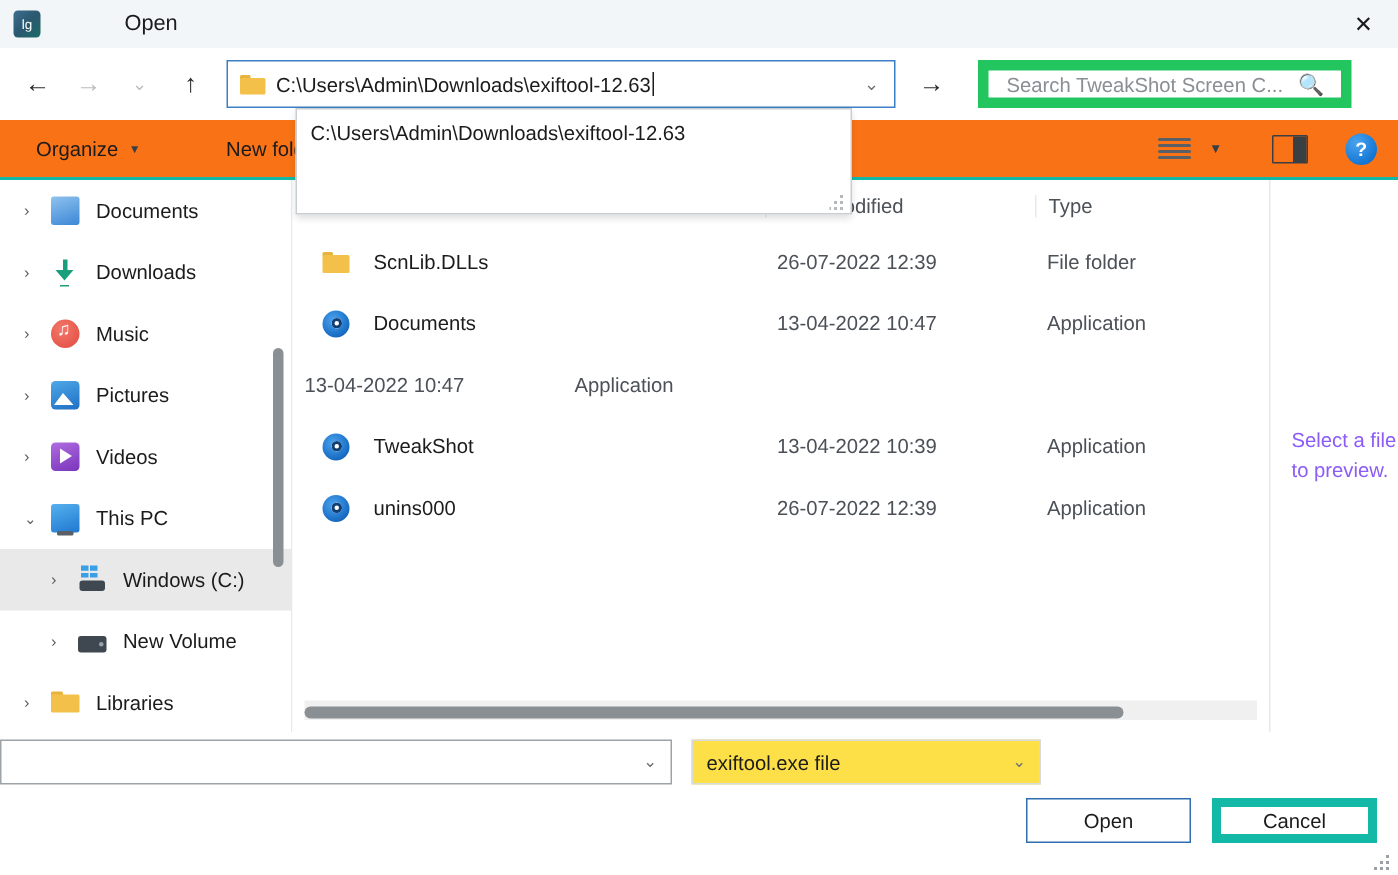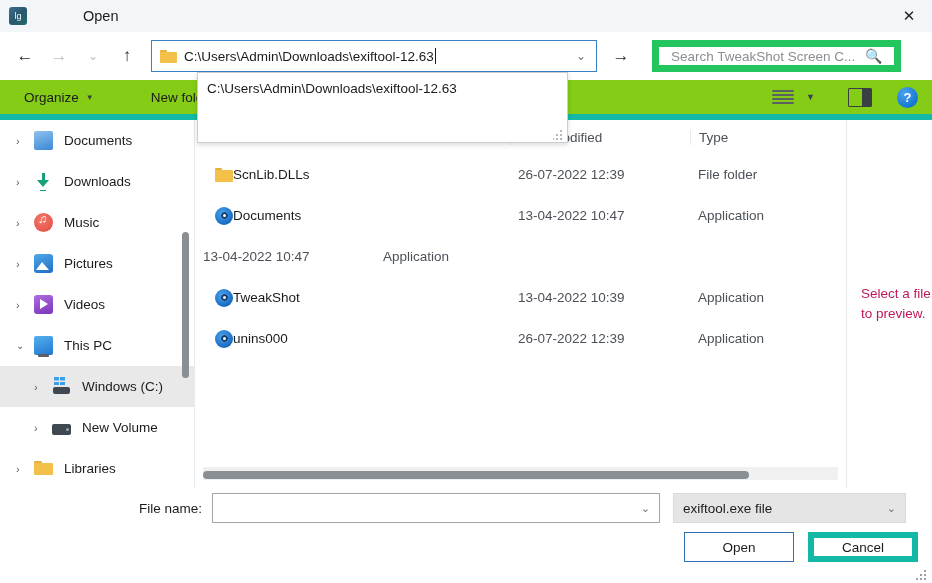--- a/index.html
+++ b/index.html
@@ -110,23 +110,23 @@
     white-space: nowrap; overflow: hidden;
   }
   .search-icon {
     position: absolute; right: 11px; top: 50%; transform: translateY(-50%);
     font-size: 14px; color: #3a3f44;
   }
 
   
   .toolbar {
     height: 40px; flex: 0 0 40px;
-    background: #84cc16;
-    display: flex; align-items: center;
-    border-bottom: 6px solid #14b8a6;
+    background: #f97316;
+    display: flex; align-items: center;
+    border-bottom: 2px solid #14b8a6;
     position: relative;
   }
   .tb-item {
     font-size: 13.5px; color: #1b1b1b;
     padding: 0 6px; display: flex; align-items: center; gap: 7px;
   }
   .tb-item.organize { margin-left: 18px; }
   .tb-item.newfolder { margin-left: 45px; }
   .tb-caret { font-size: 8px; color: #3a3f44; }
   .tb-right { margin-left: auto; display: flex; align-items: center; }
@@ -269,21 +269,21 @@
   }
   .col-head .c-name { width: 315px; padding-left: 36px; }
   .col-head .c-date { width: 180px; border-left: 1px solid #e7e9eb; padding-left: 8px; }
   .col-head .c-type { width: 140px; border-left: 1px solid #e7e9eb; padding-left: 8px; }
 
   .row {
     height: 41px; flex: 0 0 41px;
     display: flex; align-items: center;
     font-size: 13.5px; color: #1b1b1b;
   }
-  .row .c-name { width: 315px; padding-left: 20px; display: flex; align-items: center; gap: 0; }
+  .row .c-name { width: 315px; padding-left: 20px; display: flex; align-items: center; gap: 16px; }
   .row .c-date { width: 180px; padding-left: 8px; color: #4c5158; }
   .row .c-type { width: 140px; padding-left: 8px; color: #4c5158; }
 
   .f-icon { width: 18px; height: 18px; flex: 0 0 18px; position: relative; }
   .f-folder::before {
     content: ""; position: absolute; left: 0; top: 2px;
     width: 7px; height: 3px; background: #e8b33c; border-radius: 1px 1px 0 0;
   }
   .f-folder::after {
     content: ""; position: absolute; left: 0; top: 4px;
@@ -315,21 +315,21 @@
   }
 
   
   .preview {
     width: 86px; flex: 0 0 86px;
     border-left: 1px solid #e7e9eb;
     display: flex; align-items: center;
     background: #ffffff;
   }
   .preview-text {
-    font-size: 13.5px; color: #be185d;
+    font-size: 13.5px; color: #8b5cf6;
     line-height: 20px; padding-left: 14px;
     white-space: nowrap;
   }
 
   
   .footer {
     flex: 0 0 95px; height: 95px;
     background: #ffffff; position: relative;
   }
   .fn-row {
@@ -346,21 +346,21 @@
     border: 1px solid #9ea3a8; background: #ffffff;
     display: flex; align-items: center; position: relative;
   }
   .fn-input .val { margin-left: 8px; font-size: 13.5px; color: #1b1b1b; }
   .fn-input .chev, .ft-select .chev {
     position: absolute; right: 9px; top: 50%; transform: translateY(-50%);
     font-size: 11px; color: #6d7277;
   }
   .ft-select {
     margin-left: 13px; width: 233px; height: 30px;
-    border: 1px solid #d8dbde; background: #e5e5e5;
+    border: 1px solid #d8dbde; background: #fde047;
     display: flex; align-items: center; position: relative;
   }
   .ft-select .val { margin-left: 9px; font-size: 13.5px; color: #1b1b1b; }
 
   .btn-row {
     position: absolute; right: 14px; top: 44px;
     display: flex; gap: 14px;
   }
   .btn {
     width: 110px; height: 30px;
@@ -570,21 +570,20 @@
       <div class="preview-text">
         <div>Select a file</div>
         <div>to preview.</div>
       </div>
     </div>
 
   </div>
 
   <div class="footer">
     <div class="fn-row">
-      <div class="fn-label">File name:</div>
       <div class="fn-input">
         <span class="val"></span>
         <span class="chev">⌄</span>
       </div>
       <div class="ft-select">
         <span class="val">exiftool.exe file</span>
         <span class="chev">⌄</span>
       </div>
     </div>
 

